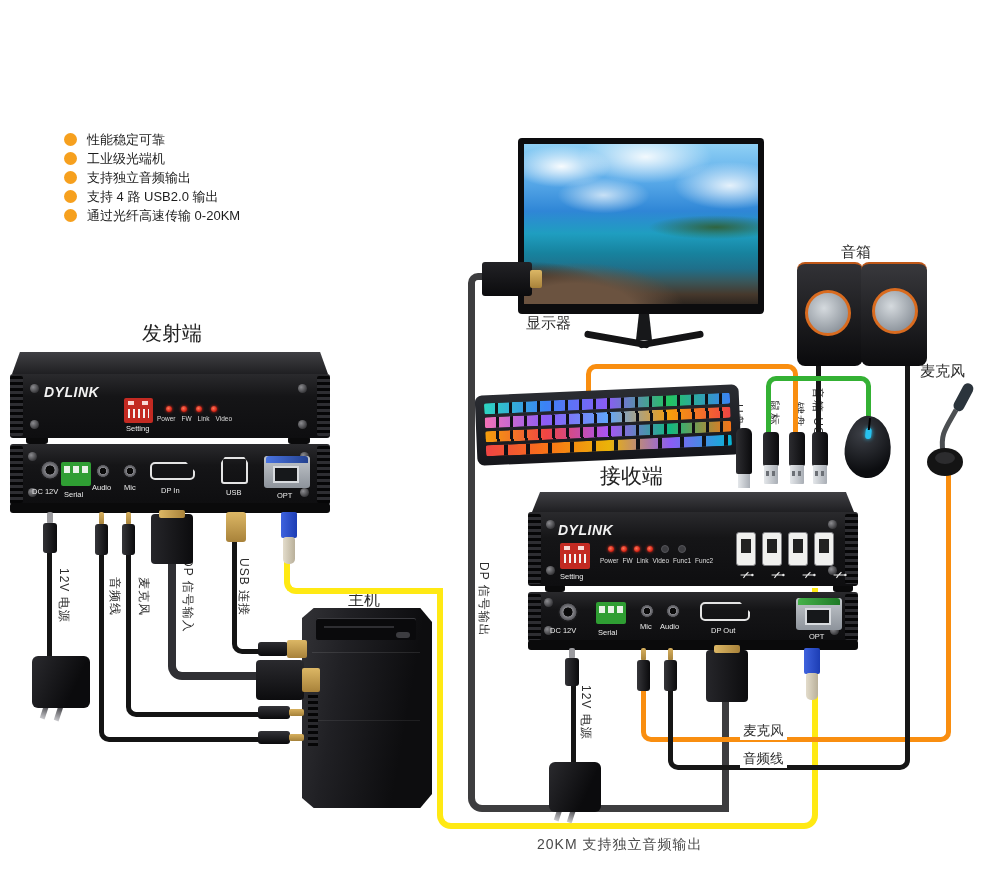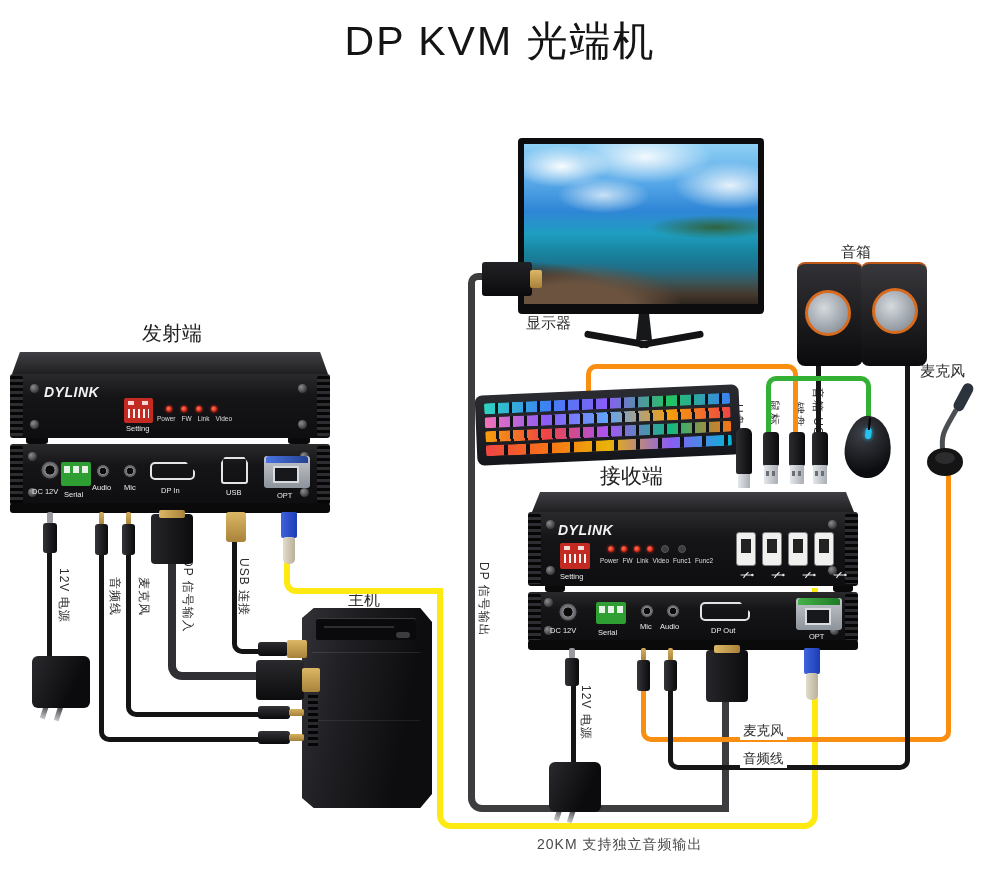--- a/index.html
+++ b/index.html
@@ -65,22 +65,43 @@
   .prong{position:absolute;width:5px;height:15px;background:linear-gradient(180deg,#3a3a3e,#c9c9cd);}
   .foot{position:absolute;background:#0a0a0b;border-radius:3px;}
   .tridents{position:absolute;display:flex;gap:15px;}
   .caption{position:absolute;font-size:14px;color:#4a4a4a;letter-spacing:1px;white-space:nowrap;}
 </style>
 </head>
 <body>
 
 <div class="stage">
 
-  <h1 class="title">DP KVM 光端机</h1>
-
+
+  <ul class="feat">
+    <li>
+        <span class="dot"></span>
+        <span>性能稳定可靠</span>
+      </li>
+    <li>
+        <span class="dot"></span>
+        <span>工业级光端机</span>
+      </li>
+    <li>
+        <span class="dot"></span>
+        <span>支持独立音频输出</span>
+      </li>
+    <li>
+        <span class="dot"></span>
+        <span>支持 4 路 USB2.0 输出</span>
+      </li>
+    <li>
+        <span class="dot"></span>
+        <span>通过光纤高速传输 0-20KM</span>
+      </li>
+  </ul>
 
   <div class="cable" style="left:284px;top:560px;width:159px;height:34px;border-left:6px solid #ffe913;border-bottom:6px solid #ffe913;border-bottom-left-radius:12px;z-index:1;"></div>
   <div class="cable" style="left:437px;top:588px;width:381px;height:241px;border-left:6px solid #ffe913;border-bottom:6px solid #ffe913;border-right:6px solid #ffe913;border-bottom-left-radius:14px;border-bottom-right-radius:14px;z-index:1;"></div>
 
   <div class="cable" style="left:468px;top:273px;width:20px;height:30px;border-left:7px solid #3d3d3f;border-top:7px solid #3d3d3f;border-top-left-radius:10px;z-index:2;"></div>
   <div class="cable" style="left:468px;top:295px;width:261px;height:517px;border-left:7px solid #3d3d3f;border-bottom:7px solid #3d3d3f;border-bottom-left-radius:14px;z-index:2;"></div>
   <div class="cable" style="left:722px;top:702px;width:7px;height:108px;background:#3d3d3f;z-index:2;"></div>
 
   <div class="cable" style="left:641px;top:690px;width:310px;height:52px;border-left:5px solid #f98e10;border-bottom:5px solid #f98e10;border-right:5px solid #f98e10;border-bottom-left-radius:10px;border-bottom-right-radius:10px;z-index:2;"></div>
   <div class="cable" style="left:946px;top:468px;width:5px;height:227px;background:#f98e10;z-index:2;"></div>

